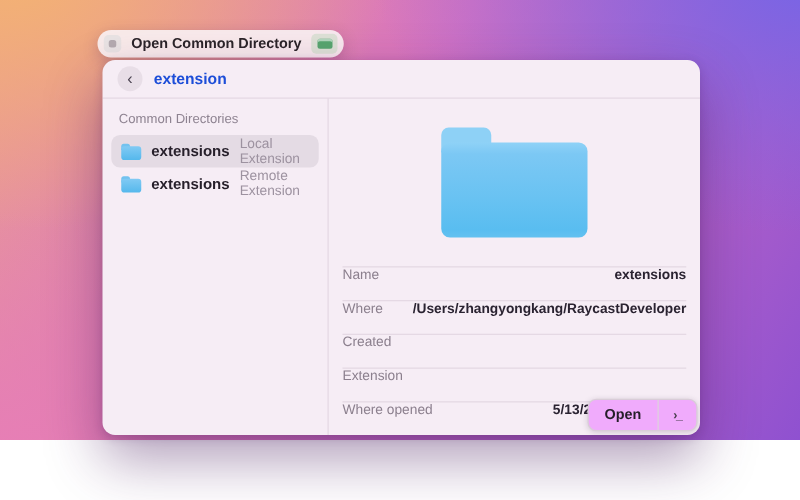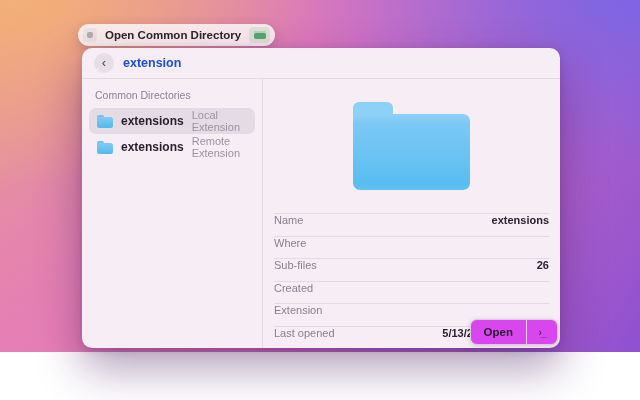--- a/index.html
+++ b/index.html
@@ -57,21 +57,21 @@
 
   
   .meta{flex:1;display:flex;flex-direction:column;padding:0 11px;box-sizing:border-box;}
   .mrow{flex:1;display:flex;border-top:1px solid rgba(90,55,90,.11);}
   .mlabel{font-size:11px;color:#8b7f8d;}
   .mvalue{flex:1;text-align:right;font-size:11px;font-weight:700;color:#2a2331;white-space:nowrap;}
   .mrow:last-child .mvalue{padding-right:70px;}
 
   
   .action-group{position:absolute;right:2px;bottom:3px;height:24px;display:flex;align-items:stretch;
-    background:#d946ef;border:1px solid #d9cdd8;border-radius:7px;overflow:hidden;
+    background:#f0abfc;border:1px solid #d9cdd8;border-radius:7px;overflow:hidden;
     box-shadow:0 1px 5px rgba(40,20,50,.18);}
   .open-btn{border:none;background:transparent;padding:0 13px;font-family:inherit;
     font-size:11.5px;font-weight:700;color:#241e28;cursor:pointer;}
   .ag-divider{width:1px;background:#ddd1dc;}
   .term-btn{border:none;background:transparent;width:30px;display:flex;align-items:center;justify-content:center;
     cursor:pointer;padding:0;}
   .term-btn span{font-size:10px;font-weight:700;color:#453d4a;letter-spacing:-1px;}
 </style>
 </head>
 <body>
@@ -129,33 +129,30 @@
             </div>
         </div>
 
         <div class="meta">
           <div class="mrow">
             <span class="mlabel">Name</span>
             <span class="mvalue">extensions</span>
           </div>
           <div class="mrow">
             <span class="mlabel">Where</span>
-          </div>
-          <div class="mrow">
-            <span class="mlabel">Sub-files</span>
-            <span class="mvalue">26</span>
+            <span class="mvalue">/Users/zhangyongkang/RaycastDeveloper</span>
           </div>
           <div class="mrow">
             <span class="mlabel">Created</span>
           </div>
           <div class="mrow">
             <span class="mlabel">Extension</span>
           </div>
           <div class="mrow">
-            <span class="mlabel">Last opened</span>
+            <span class="mlabel">Where opened</span>
             <span class="mvalue">5/13/20</span>
           </div>
         </div>
       </div>
 
     </div>
 
     <div class="action-group">
       <button class="open-btn">Open</button>
       <div class="ag-divider"></div>

